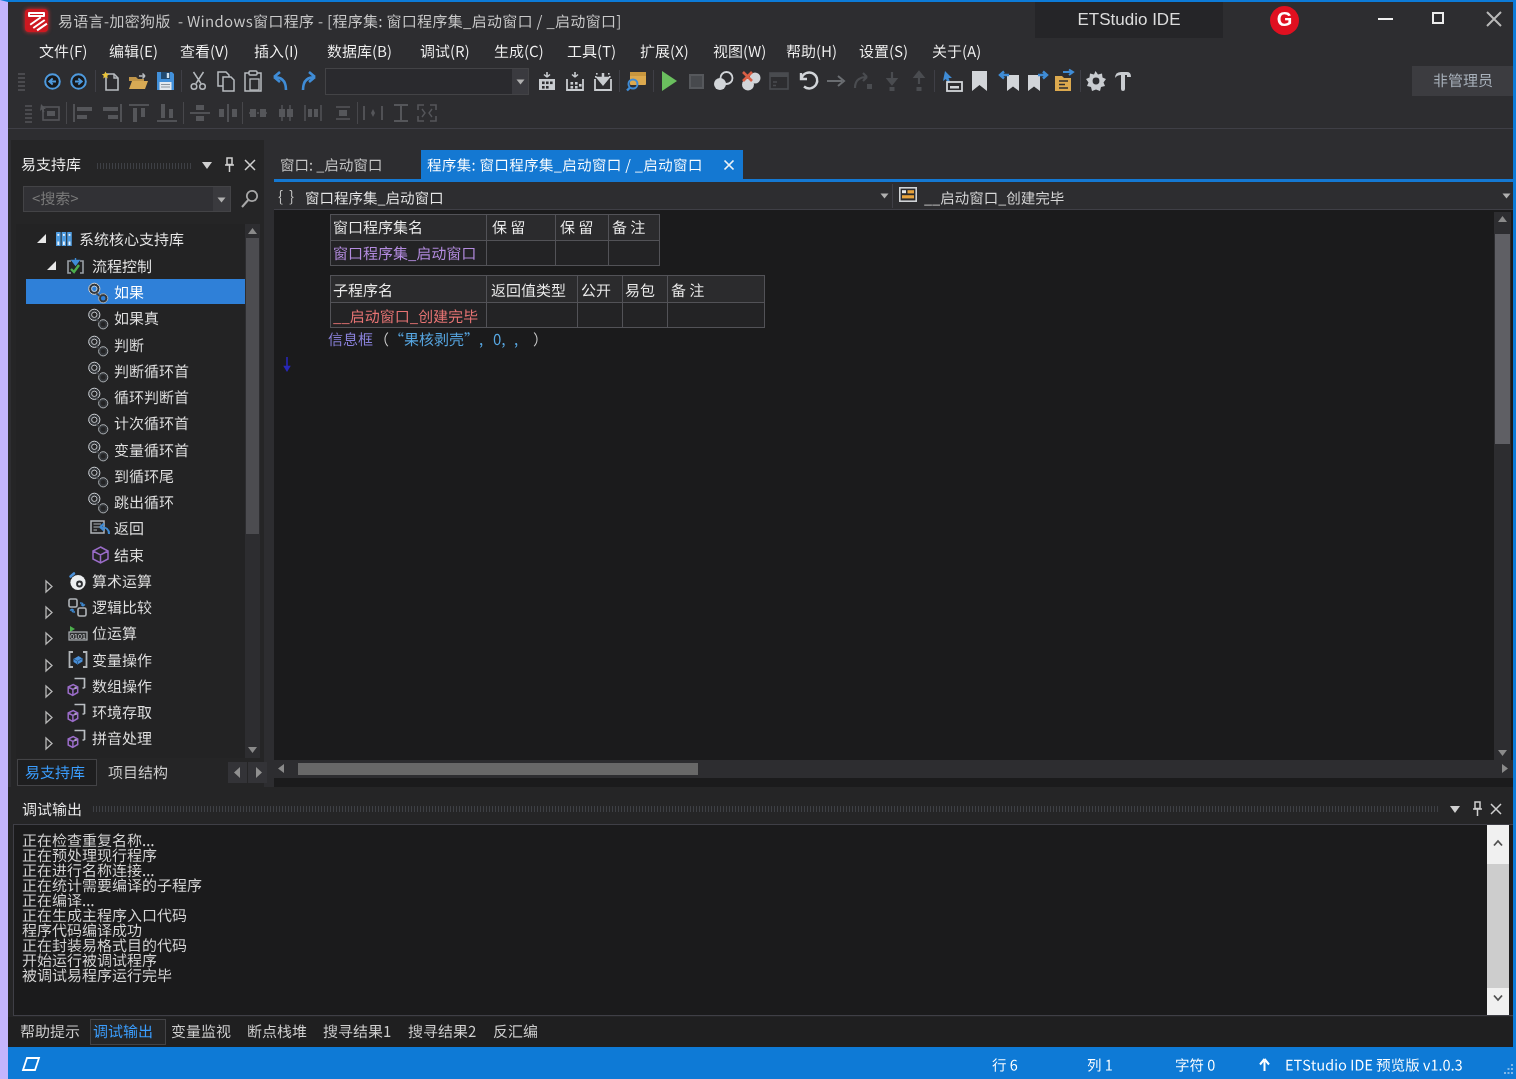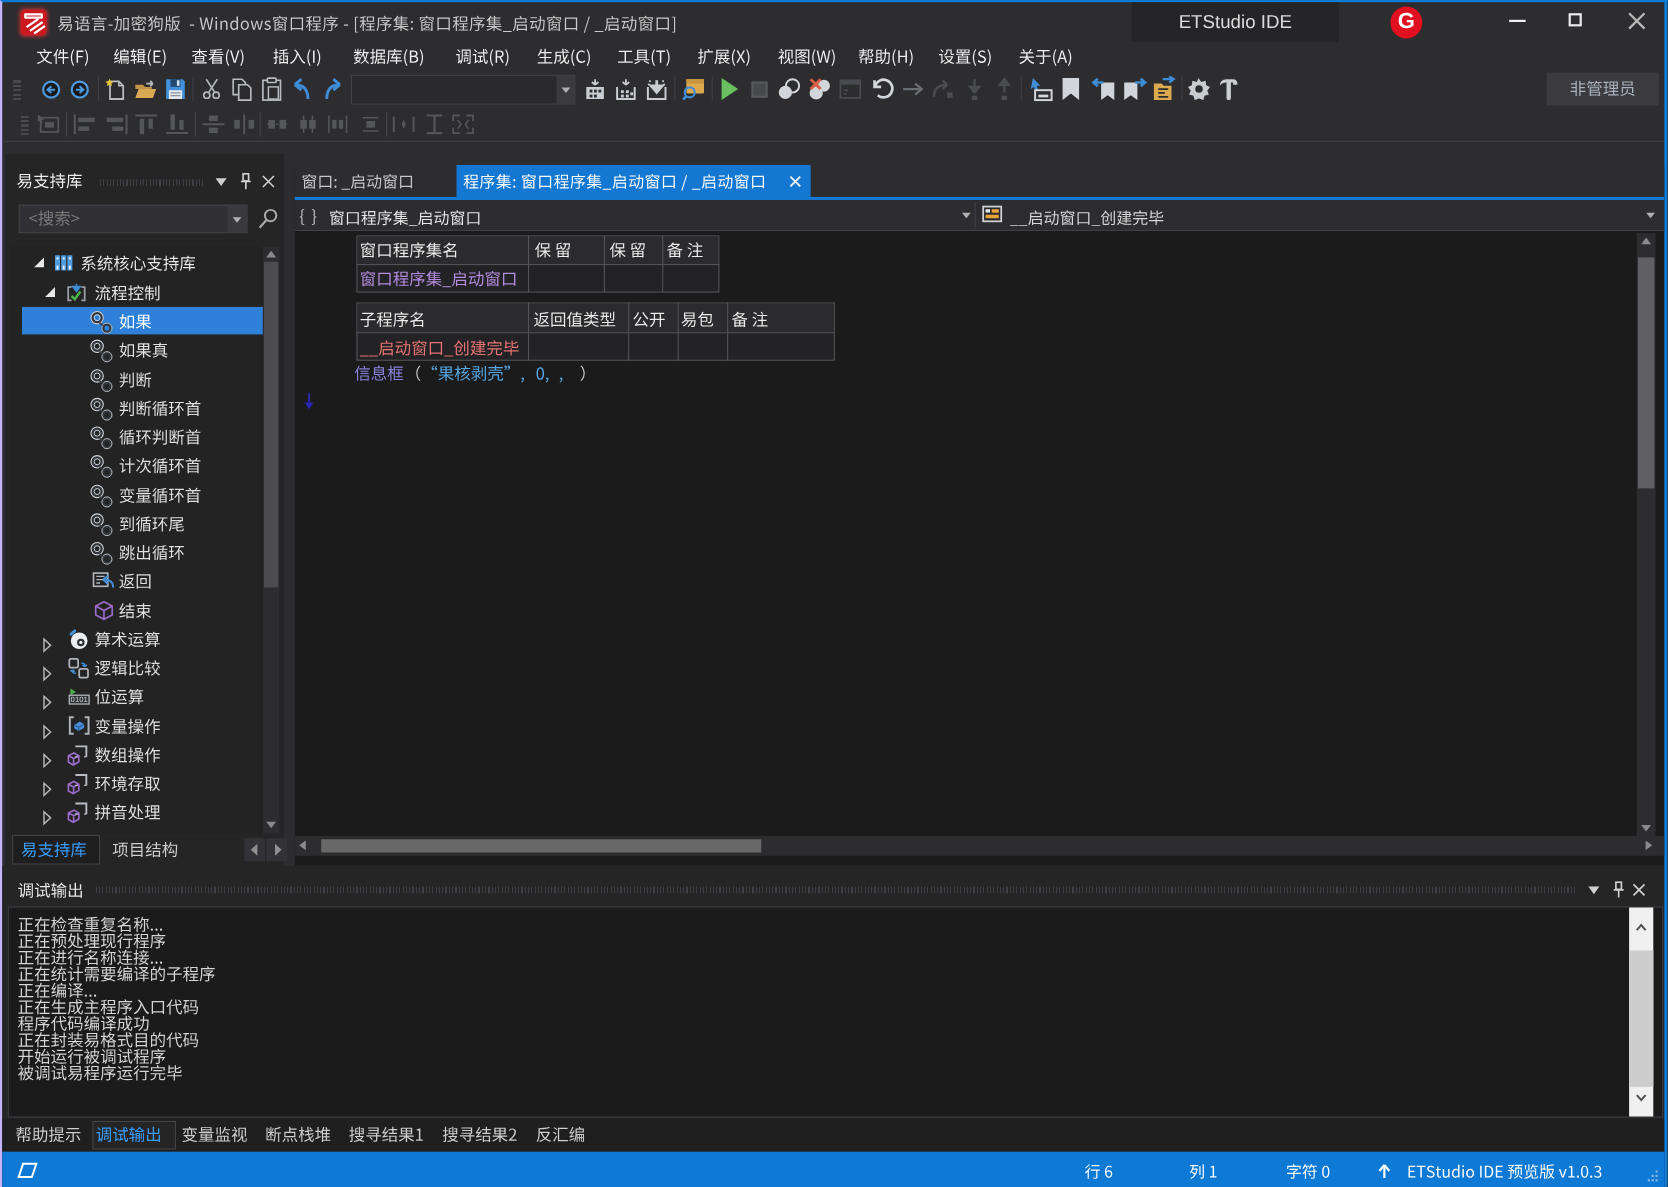--- a/index.html
+++ b/index.html
@@ -2,21 +2,21 @@
 <html><head>
 <meta charset="utf-8">
 <style>
 html,body{margin:0;padding:0;background:#2d2d30;}
 *{box-sizing:border-box;}
 #root{position:relative;width:1516px;height:1079px;overflow:hidden;
   background:#2d2d30;font-family:"Liberation Sans",sans-serif;}
 .abs{position:absolute;}
 svg.tx{position:absolute;overflow:visible;}
 svg.ic{position:absolute;overflow:visible;}
-#root{border-left:2px solid #c4b5fd;border-right:3px solid #0c7bd8;border-top:2px solid #0c7bd8;padding-left:15px;}
+#root{border-left:8px solid #c4b5fd;border-right:3px solid #0c7bd8;border-top:2px solid #0c7bd8;padding-left:15px;}
 .vsep{position:absolute;width:1px;background:#3f3f46;}
 </style>
 </head>
 <body>
 <div id="root">
 <svg width="0" height="0" style="position:absolute">
       <defs>
         <path id="q0" d="M260 573H754V473H260ZM260 731H754V633H260ZM186 794V410H297C233 318 137 235 39 179C56 167 85 140 98 126C152 161 208 206 260 257H399C332 150 232 55 124 -6C141 -18 169 -45 181 -60C295 15 408 127 483 257H618C570 137 493 31 402 -38C418 -49 449 -73 461 -85C557 -6 642 116 696 257H817C801 85 784 13 763 -7C753 -17 744 -19 726 -19C708 -19 662 -19 613 -13C625 -32 632 -60 633 -79C683 -82 732 -82 757 -80C786 -78 806 -71 826 -52C856 -20 876 66 895 291C897 302 898 325 898 325H322C345 352 366 381 384 410H829V794Z"></path>
         <path id="q1" d="M98 767C152 720 217 653 249 610L300 664C269 705 200 768 146 813ZM391 624V559H520C509 510 497 462 486 422H320V354H958V422H840C848 486 856 560 860 623L807 628L795 624H610L634 737H924V804H355V737H557L534 624ZM564 422 596 559H783C780 517 775 467 769 422ZM403 271V-80H475V-41H816V-77H890V271ZM475 25V204H816V25ZM186 -50C201 -31 227 -11 394 105C388 120 378 149 374 168L254 89V527H45V454H184V91C184 50 163 27 148 17C161 1 180 -32 186 -50Z"></path>
         <path id="q2" d="M200 392V330H803V392ZM200 542V480H803V542ZM190 235V-79H264V-37H738V-76H814V235ZM264 27V171H738V27ZM412 820C447 781 483 728 503 690H54V624H951V690H549L585 702C566 741 524 799 485 842Z"></path>

